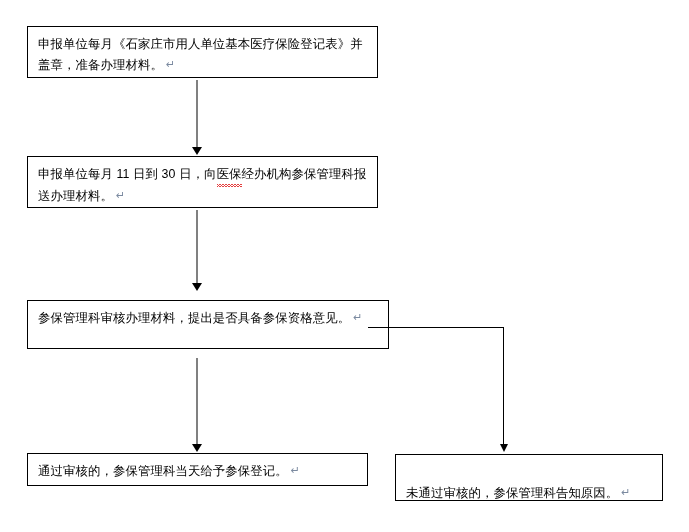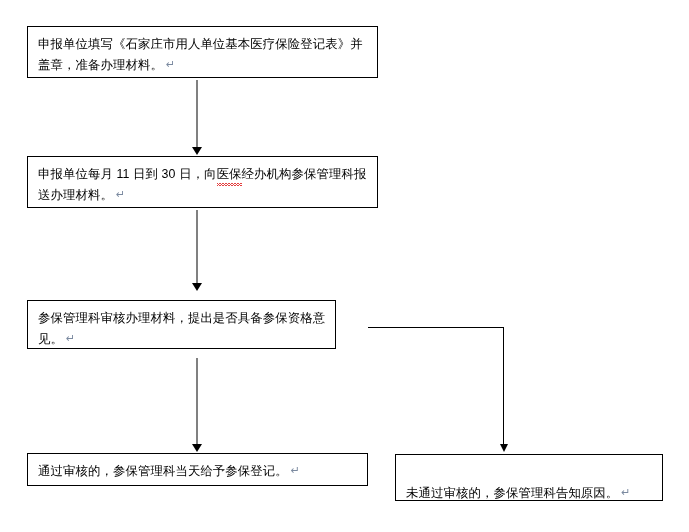--- a/index.html
+++ b/index.html
@@ -31,28 +31,29 @@
     font-family: "Liberation Sans", "DejaVu Sans", sans-serif;
     font-size: 12.4px;
     line-height: 21px;
     color: #000000;
     letter-spacing: 0.1px;
     white-space: normal;
     word-break: break-all;
   }
   .node.n1 { left: 27px;  top: 26px;  width: 351px; height: 52px; }
   .node.n2 { left: 27px;  top: 156px; width: 351px; height: 52px; }
-  .node.n3 { left: 27px;  top: 300px; width: 309px; height: 49px; }
+  .node.n3 { left: 27px;  top: 300px; width: 362px; height: 49px; }
   .node.n4 { left: 27px;  top: 453px; width: 341px; height: 33px; }
   .node.n5 { left: 395px; top: 454px; width: 268px; height: 47px; padding-top: 28px; }
 
   
   .squiggle {
     position: relative;
     display: inline-block;
+    font-family: Liberation Mono, monospace;
   }
   .squiggle::after {
     content: "";
     position: absolute;
     left: 0;
     right: 0;
     bottom: -1px;
     height: 3px;
     background-image:
       linear-gradient(45deg, transparent 40%, #e02020 40%, #e02020 60%, transparent 60%),
@@ -107,21 +108,21 @@
     border-right: 4px solid transparent;
     border-top: 8px solid #000000;
   }
 </style>
 </head>
 <body>
 
 <div id="canvas">
 
   <div class="node n1">
-    <span class="txt">申报单位填写《石家庄市用人单位基本医疗保险登记表》并盖章，准备办理材料。</span><span class="pilcrow">↵</span>
+    <span class="txt">申报单位每月《石家庄市用人单位基本医疗保险登记表》并盖章，准备办理材料。</span><span class="pilcrow">↵</span>
   </div>
 
   <div class="conn">
     <div class="shaft-v" style="left:196px; top:80px; height:68px;"></div>
     <div class="head-down" style="left:192px; top:147px;"></div>
   </div>
 
   <div class="node n2">
     <span class="txt"><span>申报单位每月 11 日到 30 日，向</span><span class="squiggle">医保</span><span>经办机构参保管理科报送办理材料。</span></span><span class="pilcrow">↵</span>
   </div>

